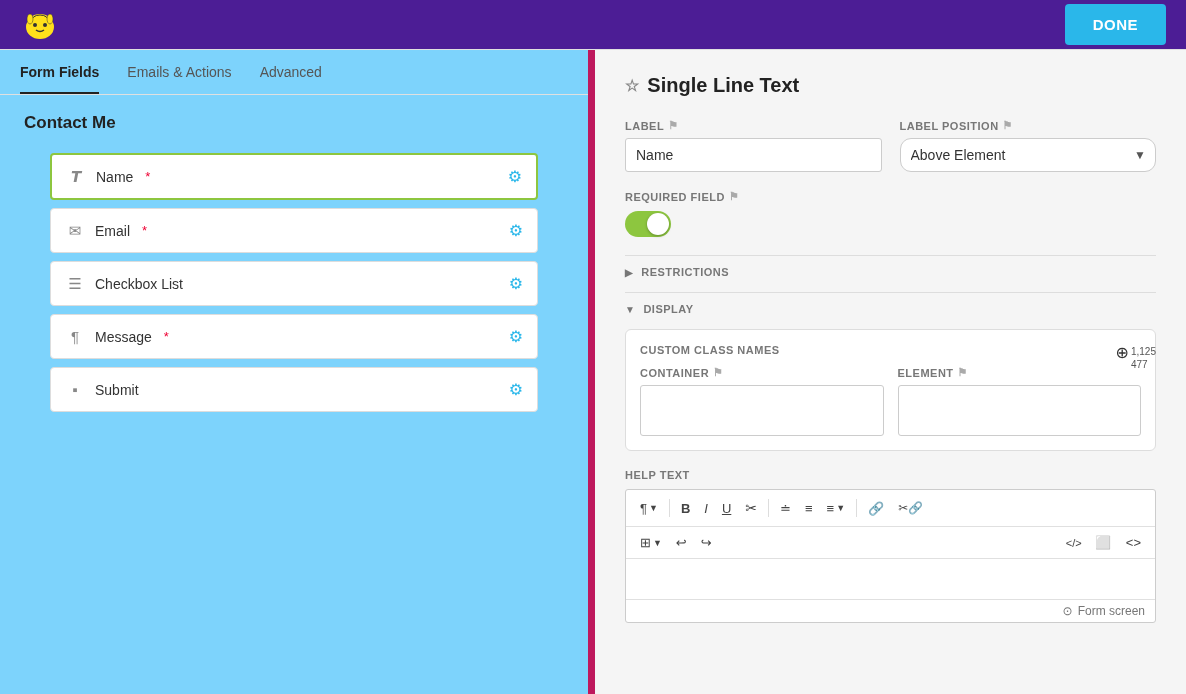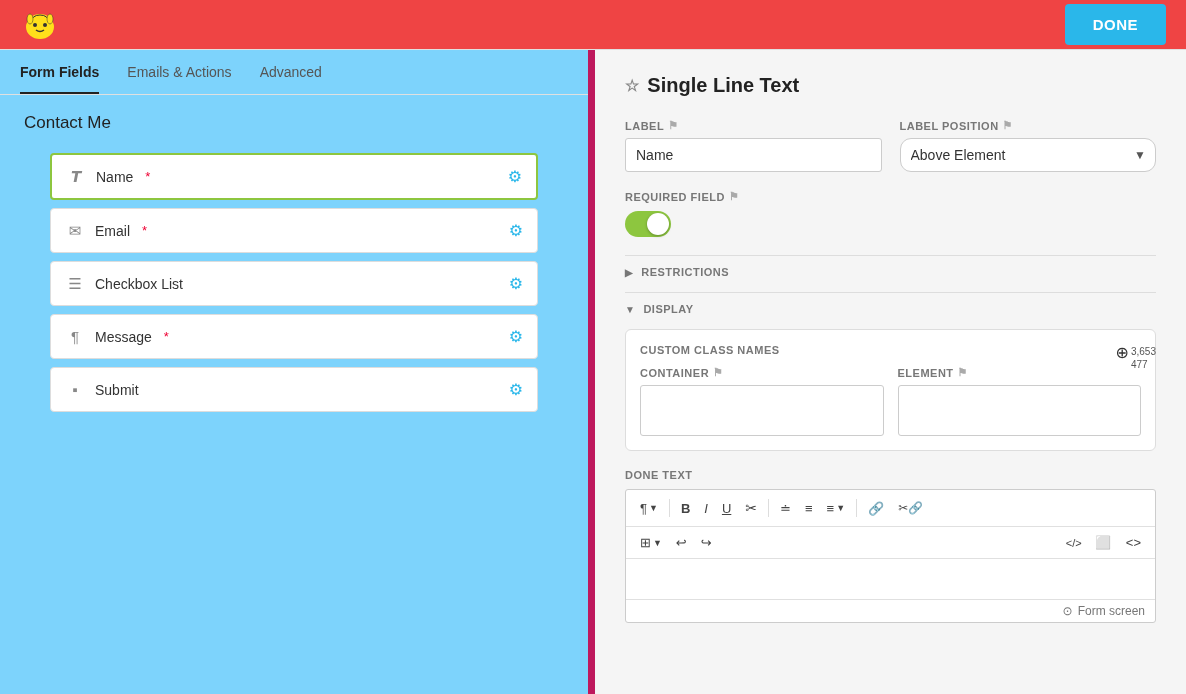--- a/index.html
+++ b/index.html
@@ -1,19 +1,19 @@
 <!DOCTYPE html>
 <html><head>
   <meta charset="utf-8">
   <style>
     * { box-sizing: border-box; margin: 0; padding: 0; }
     body { font-family: -apple-system, BlinkMacSystemFont, 'Segoe UI', sans-serif; background: #f0f0f0; display: flex; flex-direction: column; height: 694px; overflow: hidden; }
 
     .top-bar {
-      background: #ef4444;
+      background: #4c1d95;
       display: flex;
       align-items: center;
       justify-content: space-between;
       padding: 0 20px;
       height: 50px;
       border-bottom: 1px solid #e0e0e0;
       flex-shrink: 0;
     }
     .logo-area { display: flex; align-items: center; }
     .logo-svg { width: 40px; height: 40px; }
@@ -61,21 +61,21 @@
     }
     .tab.active {
       color: #222;
       border-bottom: 2px solid #222;
       font-weight: 600;
     }
 
     .form-title {
       padding: 18px 24px 10px;
       font-size: 17px;
-      font-weight: 400;
+      font-weight: 700;
       color: #222;
     }
 
     .form-fields-list {
       padding: 10px 50px 10px;
       display: flex;
       flex-direction: column;
       gap: 8px;
       overflow-y: auto;
     }
@@ -464,21 +464,21 @@
       <div class="toggle-wrap">
         <div class="toggle">
           <div class="toggle-knob"></div>
         </div>
       </div>
     </div>
 
     <div class="cursor-indicator">
       <span class="cursor-cross">⊕</span>
       <div class="cursor-coords">
-        <span>3,653</span><br>
+        <span>1,125</span><br>
         <span>477</span>
       </div>
     </div>
 
     <div class="section-header">
       <span class="section-arrow">▶</span>
       <span>RESTRICTIONS</span>
     </div>
 
     <div class="section-header">
@@ -500,21 +500,21 @@
           <div class="class-field-label">
             <span>ELEMENT</span>
             <span class="info-icon">⚑</span>
           </div>
           <input class="class-input" type="text" value="" style="">
         </div>
       </div>
     </div>
 
     <div class="help-text-section">
-      <div class="help-text-label">DONE TEXT</div>
+      <div class="help-text-label">HELP TEXT</div>
       <div class="editor-container">
         <div class="editor-toolbar">
           <button class="toolbar-btn">¶ <span style="font-size:9px">▼</span></button>
           <div class="toolbar-sep"></div>
           <button class="toolbar-btn">
               <b>B</b>
             </button>
           <button class="toolbar-btn">
               <i>I</i>
             </button>

